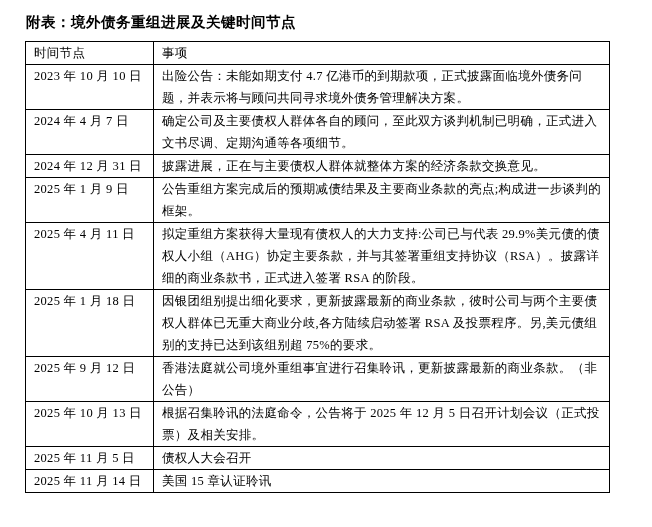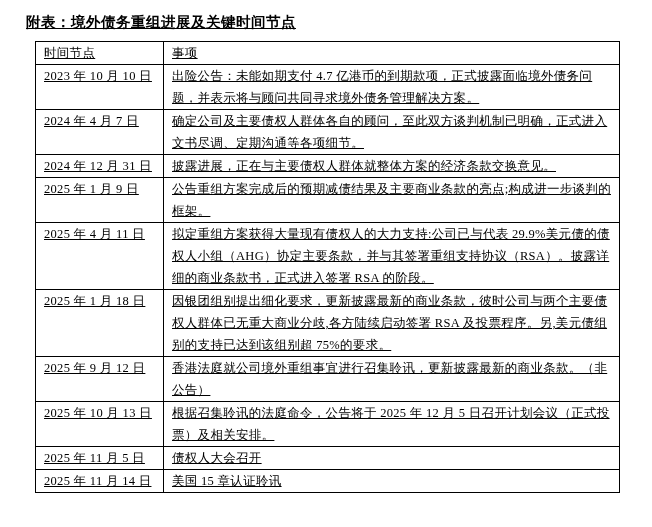--- a/index.html
+++ b/index.html
@@ -10,35 +10,33 @@
       height: 527px;
       overflow: hidden;
       font-family: "Liberation Serif", "DejaVu Serif", serif;
       color: #000000;
     }
     .page {
       box-sizing: border-box;
       width: 628px;
       height: 527px;
       padding: 10px 8px 0 25px;
-      text-decoration: underline;
     }
     .doc-title {
       font-size: 14.5px;
       font-weight: bold;
       letter-spacing: 0.5px;
       margin: 2px 0 9px 1px;
       line-height: 20px;
     }
     table.timeline {
       border-collapse: collapse;
       table-layout: fixed;
       width: 585px;
       border: 1.5px solid #000000;
-      margin-left: 10px;
     }
     table.timeline th,
     table.timeline td {
       border: 1px solid #000000;
       padding: 0 8px;
       font-size: 12.5px;
       font-weight: normal;
       line-height: 22px;
       vertical-align: top;
       text-align: left;

